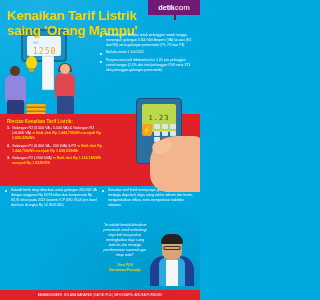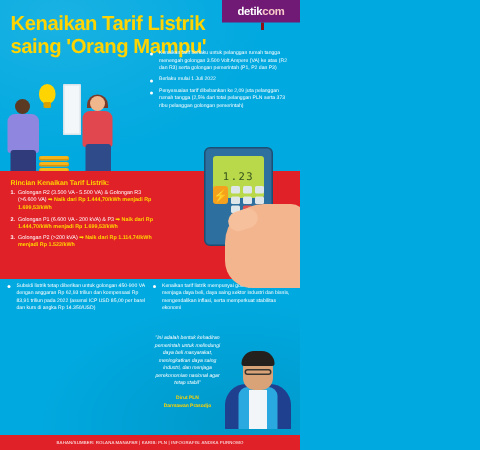--- a/index.html
+++ b/index.html
@@ -198,20 +198,26 @@
 
   <div class="brandbar">
     <span class="logo"><span>detik</span><span class="com">com</span></span>
   </div>
   <div class="brand-stem"></div>
 
   <div class="top">
     <div class="title">Kenaikan Tarif Listrik saing 'Orang Mampu'</div>
 
     <div class="illus">
+      <div class="meterboard">
+        <div class="scr">
+          <div class="tiny">kWh</div>
+          <div class="digits">1250</div>
+        </div>
+      </div>
       <div class="bulb"></div>
       <div class="person p-left">
         <div class="head"></div>
           <div class="body"></div>
           <div class="legs"></div>
       </div>
       <div class="receipt"></div>
       <div class="person p-right">
         <div class="hair"></div>
           <div class="head"></div>

